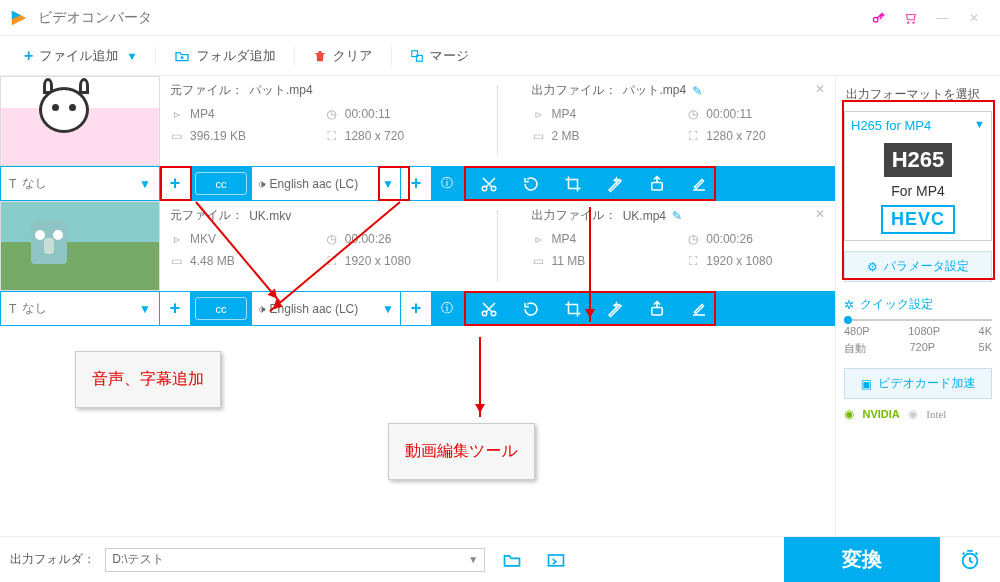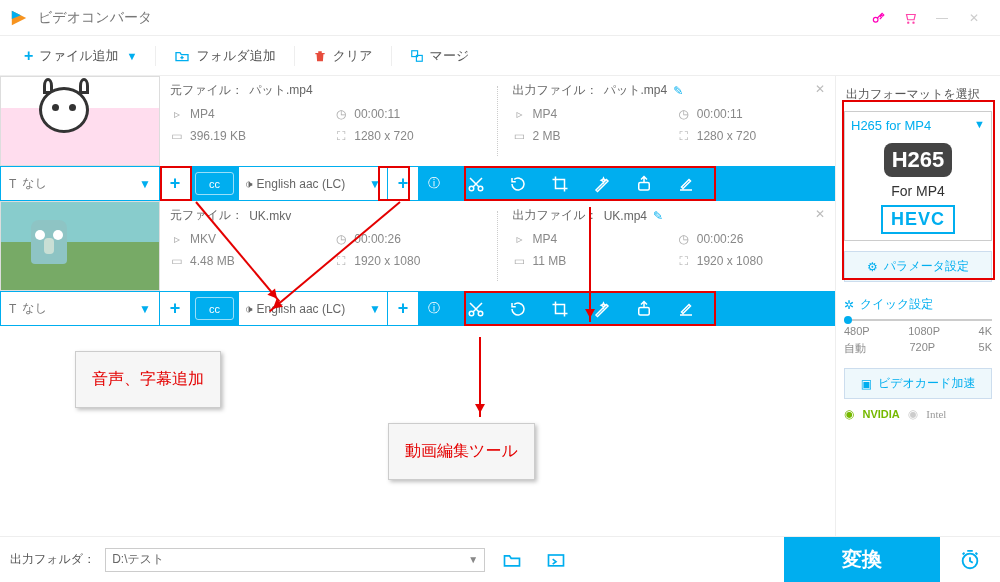--- a/index.html
+++ b/index.html
@@ -36,53 +36,53 @@
 .face { position:absolute; left:38px; top:10px; width:50px; height:46px; border:3px solid #333; border-radius:50%; background:#fff; }
 .face::before, .face::after { content:""; position:absolute; width:7px; height:7px; background:#333; border-radius:50%; top:14px; }
 .face::before{left:10px;} .face::after{right:10px;}
 .ear1,.ear2{position:absolute;width:10px;height:16px;border:3px solid #333;border-radius:50% 50% 0 0;top:1px;background:#fff;}
 .ear1{left:42px;} .ear2{left:78px;}
 .sq { position:absolute; left:30px; top:18px; width:36px; height:44px; background:#8ec4c4; border-radius:8px 8px 4px 4px; }
 .sq::before{content:"";position:absolute;left:4px;top:10px;width:10px;height:10px;background:#fff;border-radius:50%;}
 .sq::after{content:"";position:absolute;right:4px;top:10px;width:10px;height:10px;background:#fff;border-radius:50%;}
 .nose{position:absolute;left:43px;top:36px;width:10px;height:16px;background:#c9dfd5;border-radius:4px;}
 
-.info { flex: 1; display: flex; }
+.info { flex: 1; display: flex; gap: 19px; }
 .col { flex: 1; padding: 6px 10px; position: relative; }
 .div-dotted { width: 10px; display: flex; align-items: center; justify-content: center; }
 .div-dotted::before { content:""; width:0; height:70px; border-left:1px dotted #ccc; }
 .row-head { font-size: 12px; color: #666; margin-bottom: 8px; display: flex; align-items: center; gap: 6px; }
 .pencil { color: #00aeef; cursor: pointer; }
 .close-x { position: absolute; right: 10px; top: 6px; color: #bbb; cursor: pointer; font-size: 12px; }
 .meta-grid { display: grid; grid-template-columns: 1fr 1fr; row-gap: 8px; column-gap: 16px; }
 .meta { display: flex; align-items: center; gap: 6px; color: #888; font-size: 12px; }
 .mi { color:#aaa; width:14px; display:inline-flex; justify-content:center; }
 
 
 .ctrl { height: 35px; background: #00aeef; display: flex; align-items: stretch; }
 .subtitle-dd { width: 160px; background: #fff; border: 1px solid #00aeef; display: flex; align-items: center; padding: 0 8px; gap: 6px; color: #777; }
 .dd-car { color: #00aeef; margin-left: auto; font-size: 12px; }
 .sq-btn { width: 32px; background: #fff; border: 1px solid #00aeef; display: flex; align-items: center; justify-content: center; color: #00aeef; font-size: 18px; font-weight: bold; margin-left: -1px; }
-.cc-btn { width: 39px; display:flex; align-items:center; justify-content:center; color:#fff; font-size:11px; border:1px solid rgba(255,255,255,.6); border-radius:3px; margin:6px 4px; }
+.cc-btn { width: 52px; display:flex; align-items:center; justify-content:center; color:#fff; font-size:11px; border:1px solid rgba(255,255,255,.6); border-radius:3px; margin:6px 4px; }
 .audio-dd { width: 150px; background:#fff; border:1px solid #00aeef; display:flex; align-items:center; padding:0 6px; gap:4px; color:#666; font-size:12px; }
 .info-ic { width:30px; display:flex; align-items:center; justify-content:center; color:#fff; }
 .tools { display:flex; align-items:center; gap:0; flex:1; padding-left:6px; }
 .tool { width:42px; height:35px; display:flex; align-items:center; justify-content:center; color:#fff; cursor:pointer; }
 .red-box { position:absolute; border:2px solid #e40000; pointer-events:none; }
 
 
 .arrow { position:absolute; background:#e40000; height:2px; transform-origin:left center; pointer-events:none; }
 .arrow::after { content:""; position:absolute; right:-1px; top:-4px; border:5px solid transparent; border-left:9px solid #e40000; }
 .callout { position:absolute; background:#f6f6f6; border:1px solid #ccc; box-shadow:2px 2px 4px rgba(0,0,0,.25); padding:17px 16px; font-size:16px; color:#e40000; font-weight:500; }
 
 
 .side-title { font-size:12px; color:#555; padding:4px 2px 8px; }
 .fmt-box { border:1px solid #ccc; padding:6px; text-align:center; position:relative; }
 .fmt-head { color:#00aeef; font-size:13px; padding-bottom:4px; display:flex; justify-content:space-between; align-items:flex-start; }
-.fmt-h265 { background:#444; color:#fff; font-size:22px; font-weight:bold; padding:4px 8px; display:inline-block; margin:6px 0 4px;border-radius:8px; }
+.fmt-h265 { background:#444; color:#fff; font-size:22px; font-weight:bold; padding:4px 8px; display:inline-block; margin:6px 0 4px; }
 .fmt-for { font-size:14px; color:#333; margin:2px 0 6px; }
 .fmt-hevc { border:2px solid #00aeef; color:#00aeef; font-size:18px; font-weight:bold; padding:2px 8px; display:inline-block; letter-spacing:1px; }
 .side-btn { margin-top:10px; border:1px solid #cde; background:#eef8fc; color:#00aeef; padding:6px 4px; display:flex; align-items:center; justify-content:center; gap:6px; cursor:pointer; font-size:12px; }
 .qs-title { color:#00aeef; font-size:12px; margin:14px 0 6px; display:flex; align-items:center; gap:6px; }
 .qs-row { display:flex; justify-content:space-between; font-size:11px; color:#888; margin-bottom:4px; }
 .hw-row { display:flex; align-items:center; gap:8px; margin-top:8px; }
 .nv { color:#76b900; font-size:11px; font-weight:bold; }
 .intel { color:#999; font-size:11px;font-family:Liberation Serif, serif; }
 
 

